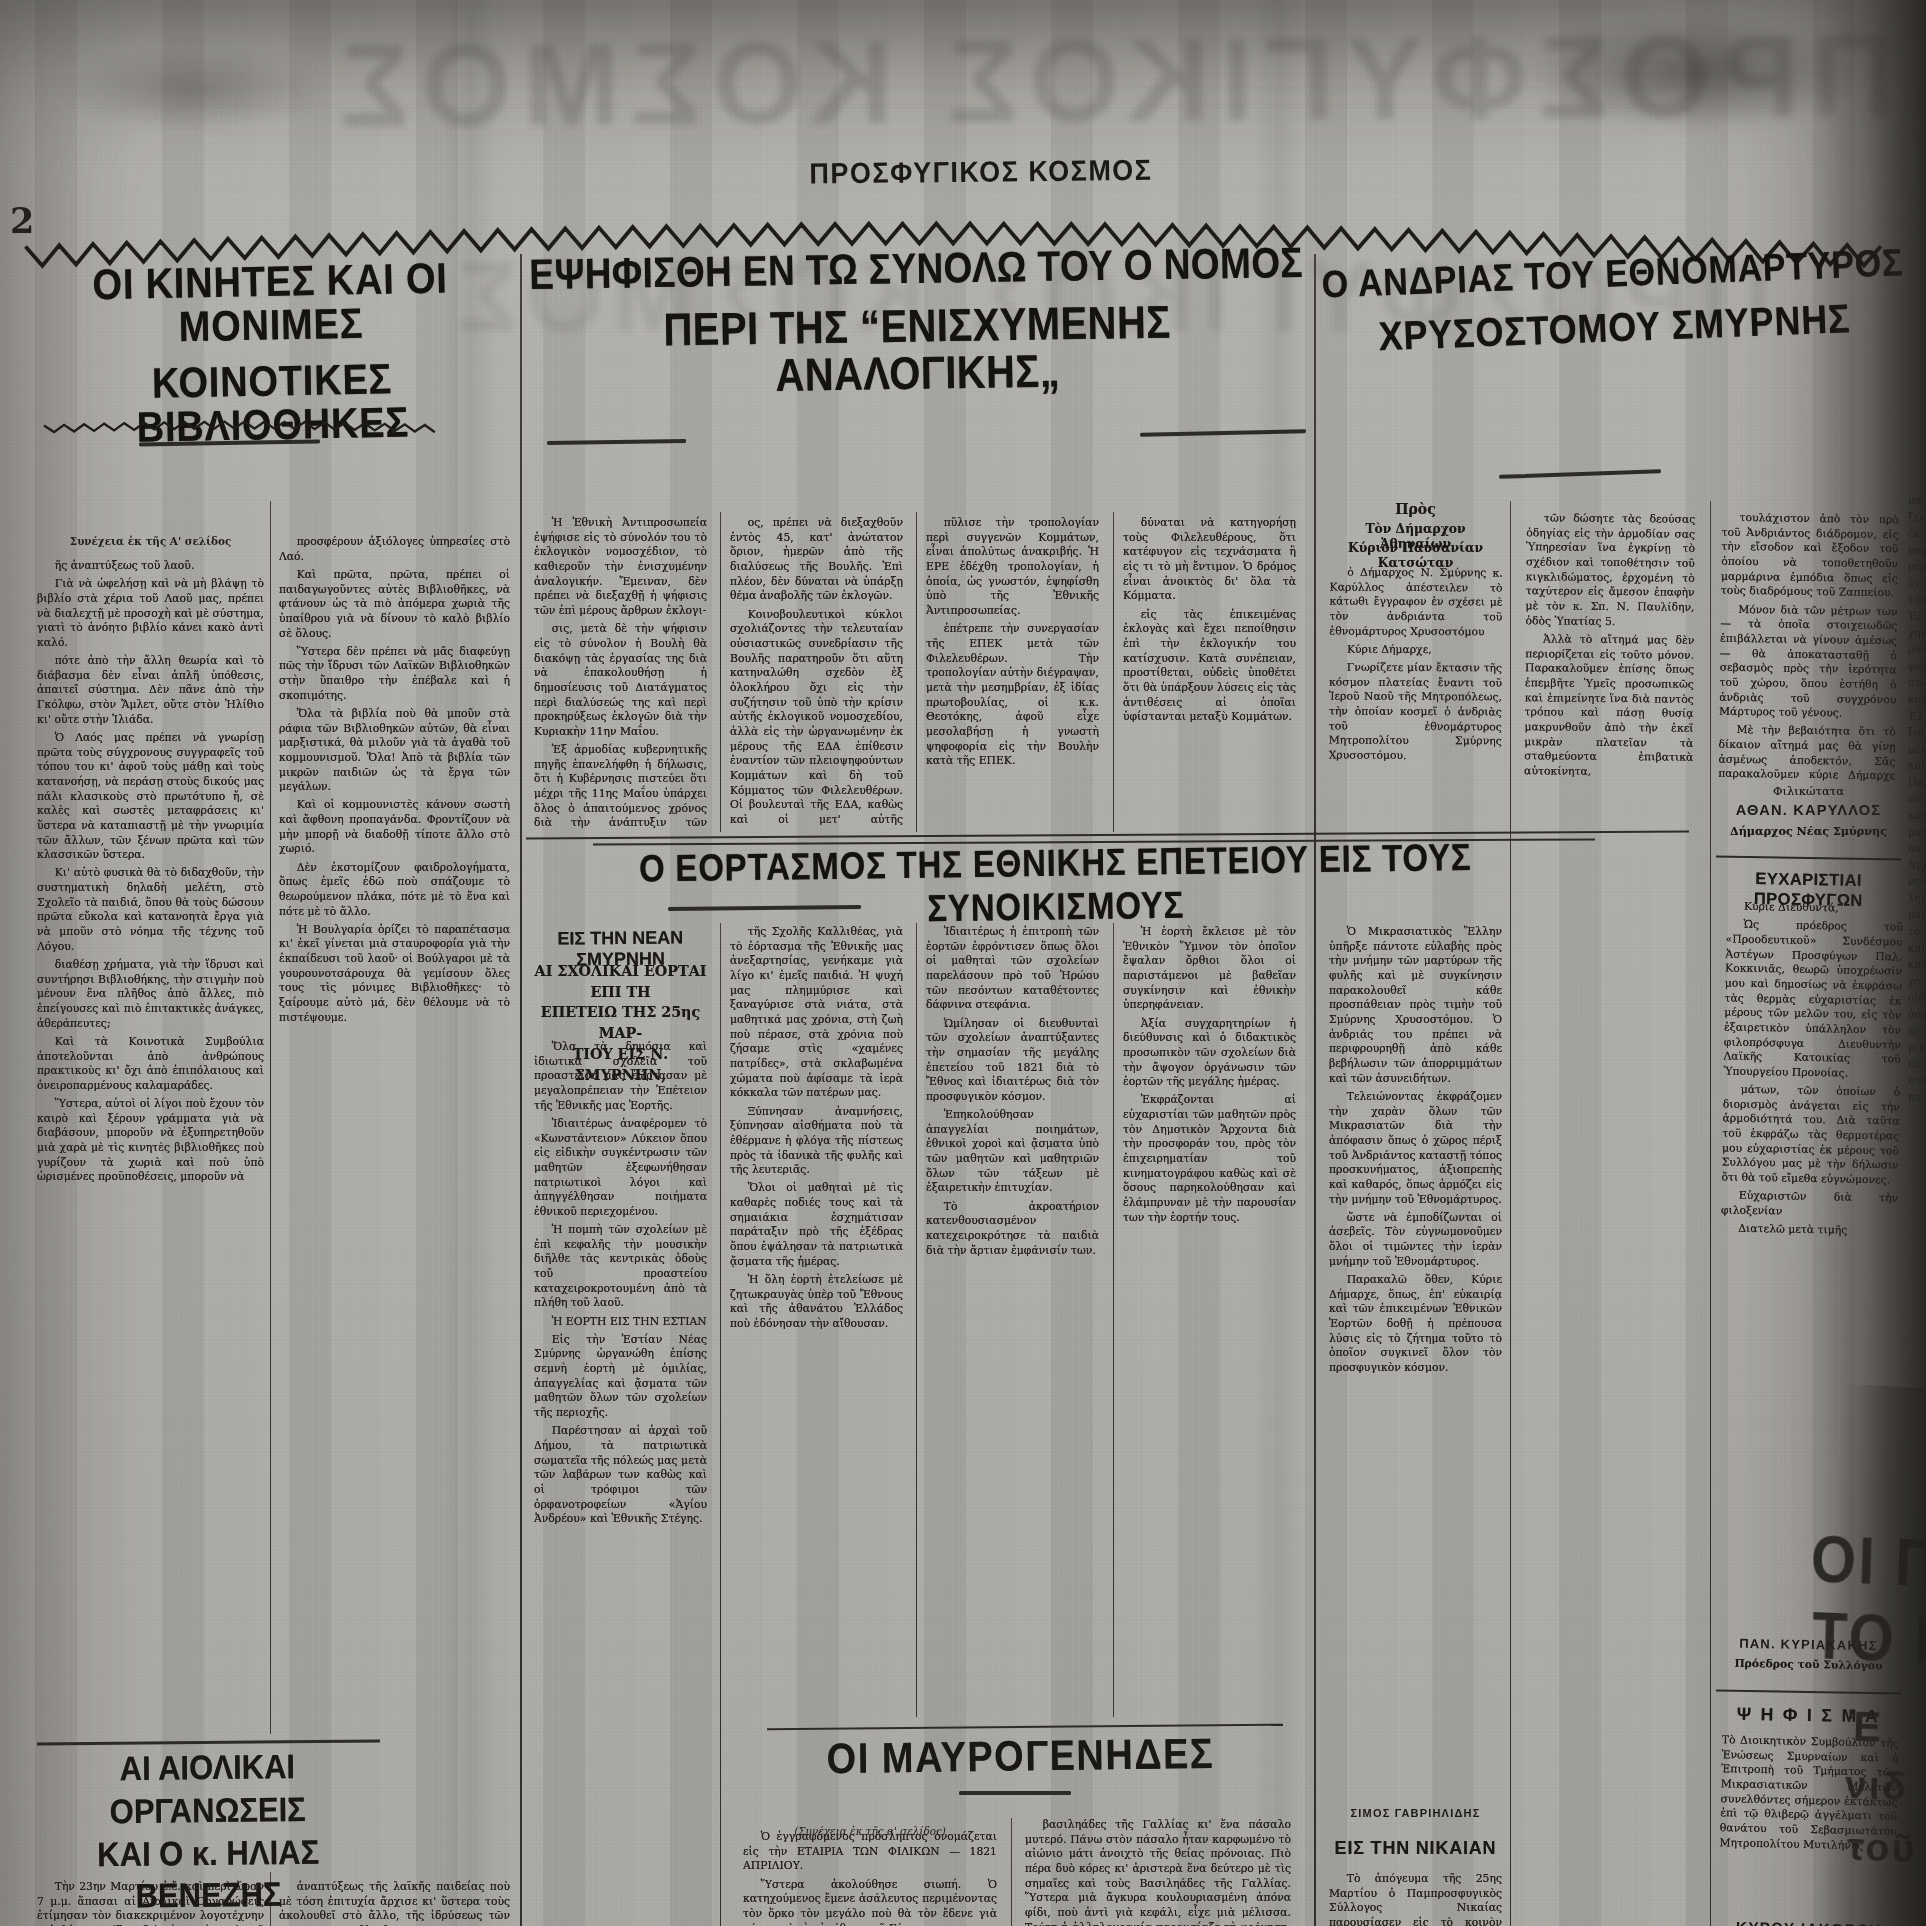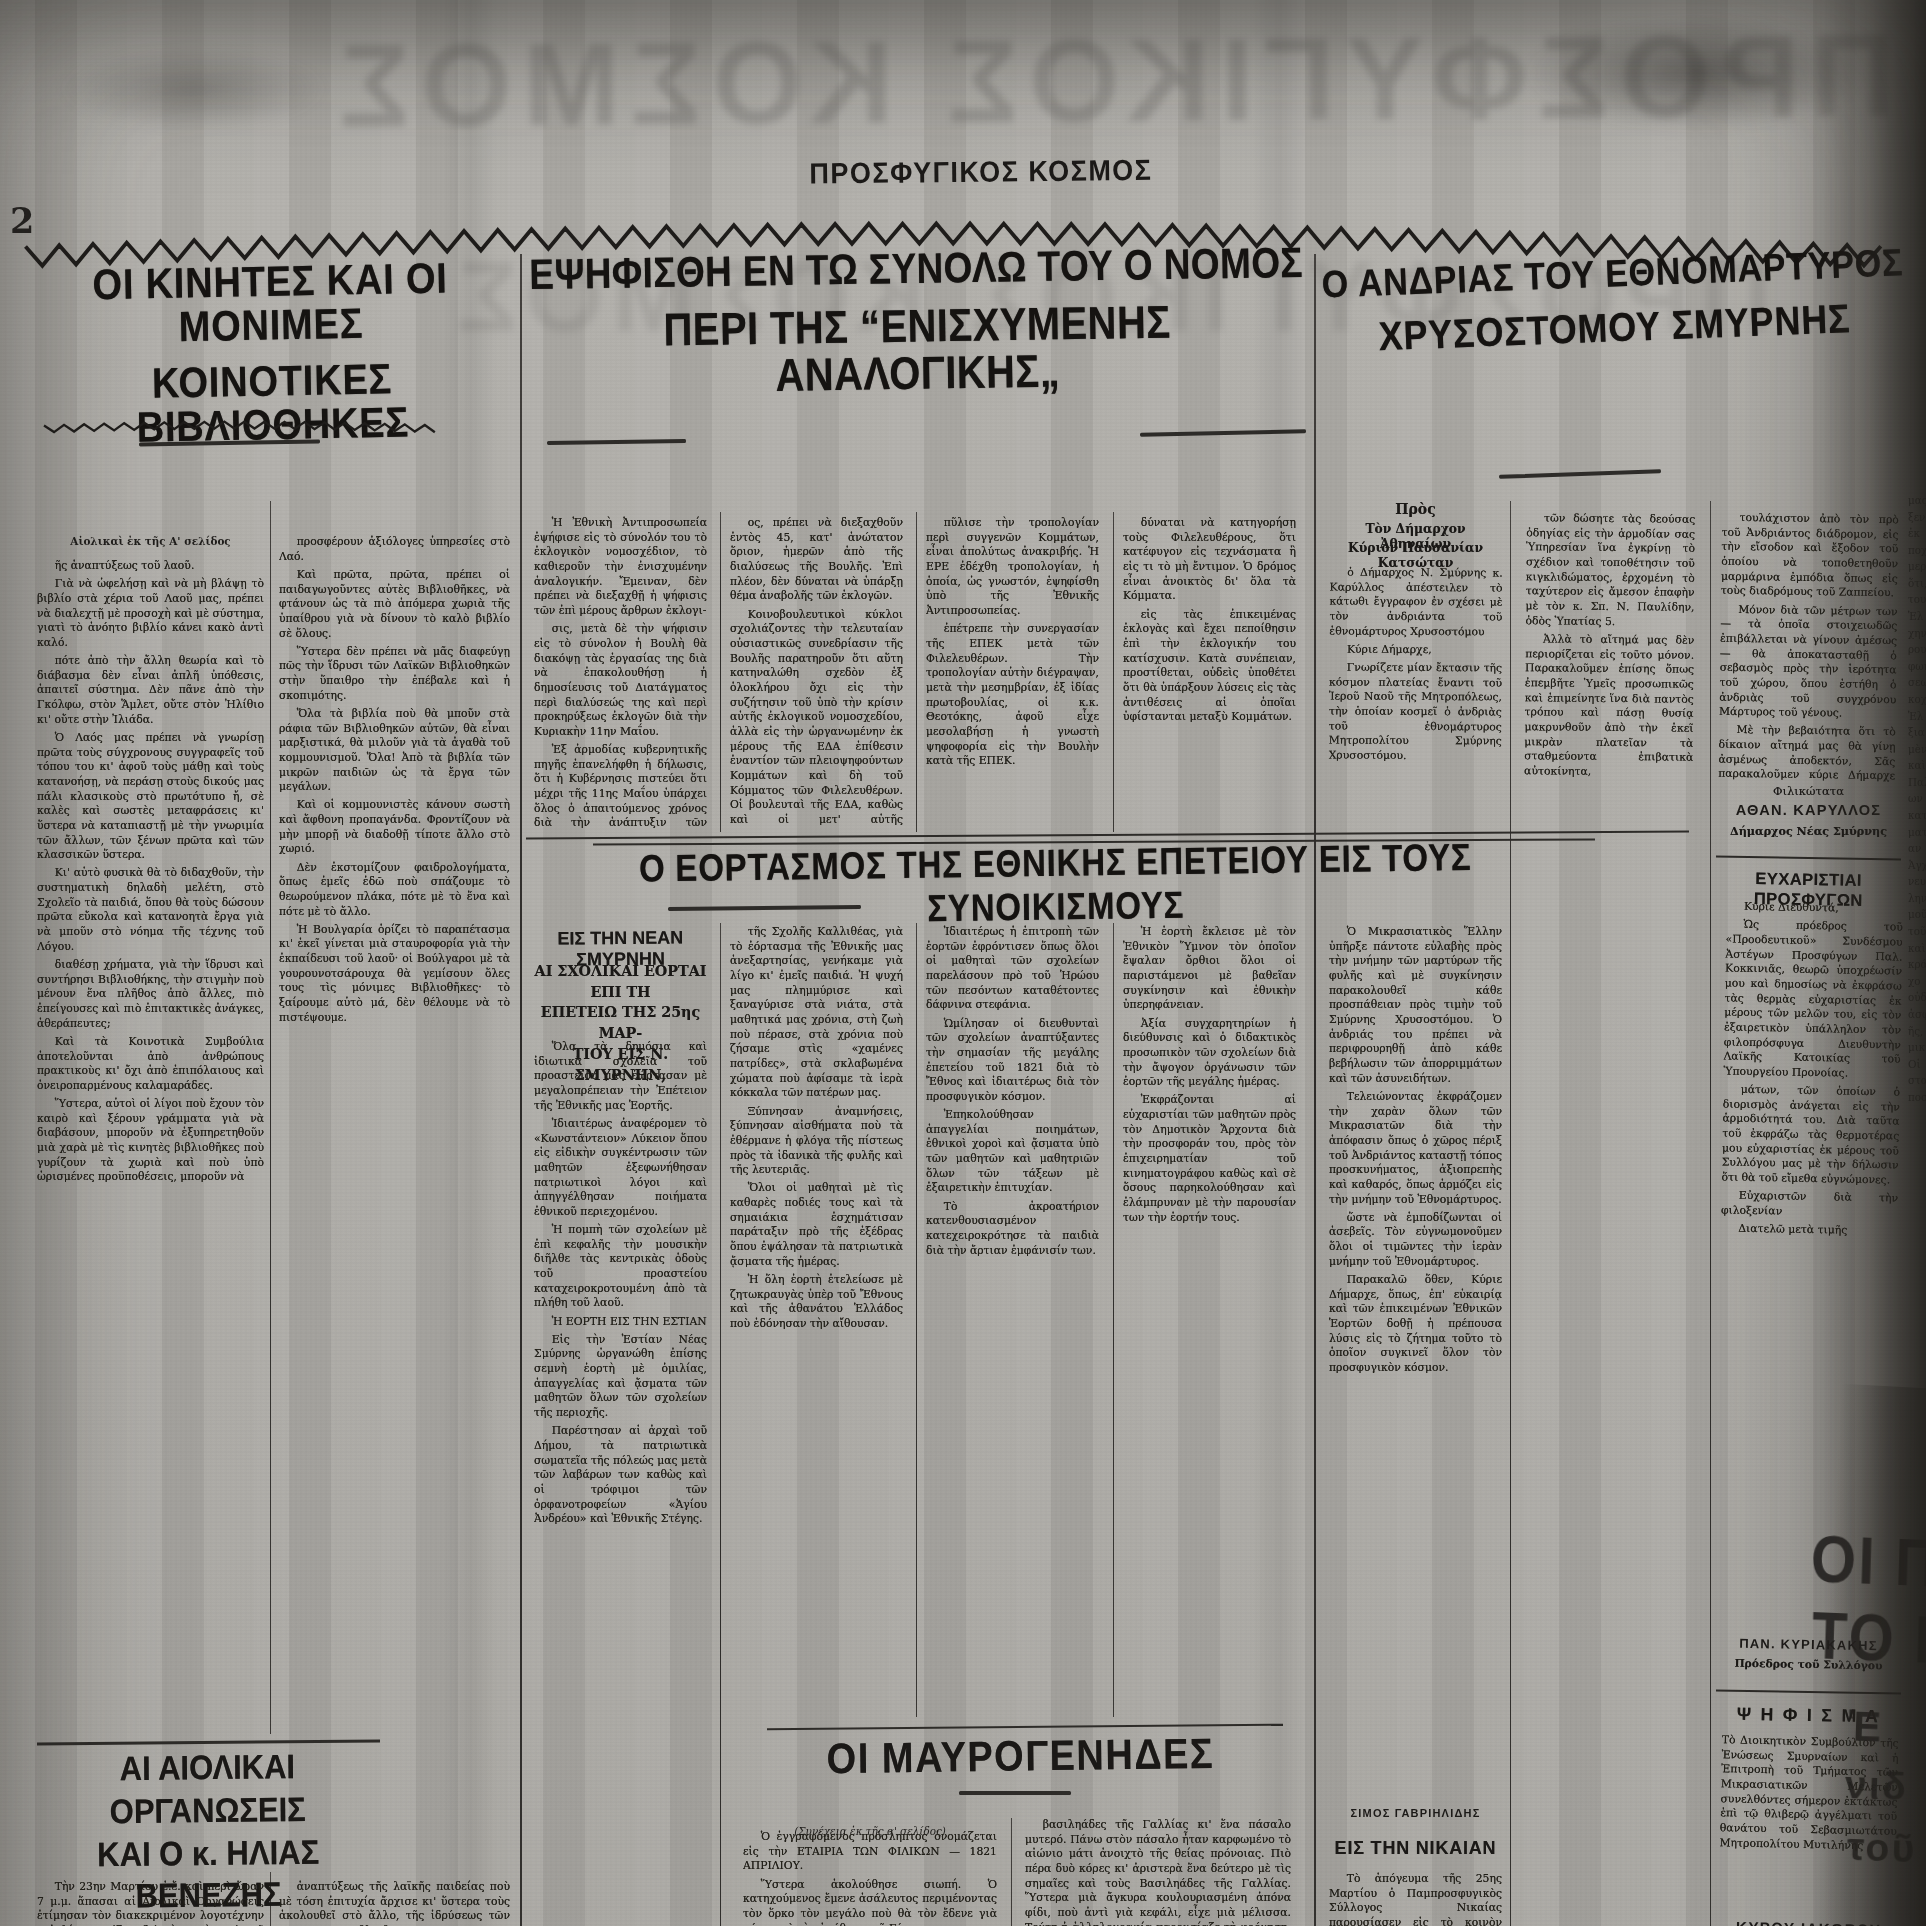--- a/index.html
+++ b/index.html
@@ -116,21 +116,21 @@
   <div class="vr" style="left:720px;top:923px;height:2015px;"></div>
   <div class="vr" style="left:916px;top:512px;height:320px;"></div>
   <div class="vr" style="left:916px;top:923px;height:794px;"></div>
   <div class="vr" style="left:1113px;top:512px;height:320px;"></div>
   <div class="vr" style="left:1113px;top:923px;height:794px;"></div>
   <div class="vr" style="left:1011px;top:1818px;height:1117px;"></div>
   <div class="vr" style="left:1314px;top:254px;height:2581px;width:1.5px;"></div>
   <div class="vr" style="left:1510px;top:501px;height:2146px;"></div>
   <div class="vr" style="left:1710px;top:501px;height:2146px;"></div>
 
-  <div class="kicker" style="left:37px;top:535px;width:227px;">Αἰολικαὶ ἐκ τῆς Α' σελίδος</div>
+  <div class="kicker" style="left:37px;top:535px;width:227px;">Συνέχεια ἐκ τῆς Α' σελίδος</div>
   <div class="col" style="left:37px;top:559px;width:227px;height:1175px;">
       <p>ῆς ἀναπτύξεως τοῦ λαοῦ.</p>
       <p>Γιὰ νὰ ὠφελήσῃ καὶ νὰ μὴ βλάψῃ τὸ βιβλίο στὰ χέρια τοῦ Λαοῦ μας, πρέπει νὰ διαλεχτῇ μὲ προσοχὴ καὶ μὲ σύστημα, γιατὶ τὸ ἀνόητο βιβλίο κάνει κακὸ ἀντὶ καλό.</p>
       <p>πότε ἀπὸ τὴν ἄλλη θεωρία καὶ τὸ διάβασμα δὲν εἶναι ἁπλῆ ὑπόθεσις, ἀπαιτεῖ σύστημα. Δὲν πᾶνε ἀπὸ τὴν Γκόλφω, στὸν Ἅμλετ, οὔτε στὸν Ἠλίθιο κι' οὔτε στὴν Ἰλιάδα.</p>
       <p>Ὁ Λαός μας πρέπει νὰ γνωρίσῃ πρῶτα τοὺς σύγχρονους συγγραφεῖς τοῦ τόπου του κι' ἀφοῦ τοὺς μάθῃ καὶ τοὺς κατανοήσῃ, νὰ περάσῃ στοὺς δικούς μας πάλι κλασικοὺς στὸ πρωτότυπο ἤ, σὲ καλὲς καὶ σωστὲς μεταφράσεις κι' ὕστερα νὰ καταπιαστῇ μὲ τὴν γνωριμία τῶν ἄλλων, τῶν ξένων πρῶτα καὶ τῶν κλασσικῶν ὕστερα.</p>
       <p>Κι' αὐτὸ φυσικὰ θὰ τὸ διδαχθοῦν, τὴν συστηματικὴ δηλαδὴ μελέτη, στὸ Σχολεῖο τὰ παιδιά, ὅπου θὰ τοὺς δώσουν πρῶτα εὔκολα καὶ κατανοητὰ ἔργα γιὰ νὰ μποῦν στὸ νόημα τῆς τέχνης τοῦ Λόγου.</p>
       <p>διαθέσῃ χρήματα, γιὰ τὴν ἵδρυσι καὶ συντήρησι Βιβλιοθήκης, τὴν στιγμὴν ποὺ μένουν ἕνα πλῆθος ἀπὸ ἄλλες, πιὸ ἐπείγουσες καὶ πιὸ ἐπιτακτικὲς ἀνάγκες, ἀθεράπευτες;</p>
       <p>Καὶ τὰ Κοινοτικὰ Συμβούλια ἀποτελοῦνται ἀπὸ ἀνθρώπους πρακτικοὺς κι' ὄχι ἀπὸ ἐπιπόλαιους καὶ ὀνειροπαρμένους καλαμαράδες.</p>
       <p>Ὕστερα, αὐτοὶ οἱ λίγοι ποὺ ἔχουν τὸν καιρὸ καὶ ξέρουν γράμματα γιὰ νὰ διαβάσουν, μποροῦν νὰ ἐξυπηρετηθοῦν μιὰ χαρὰ μὲ τὶς κινητὲς βιβλιοθῆκες ποὺ γυρίζουν τὰ χωριὰ καὶ ποὺ ὑπὸ ὡρισμένες προϋποθέσεις, μποροῦν νὰ</p>
     </div>

